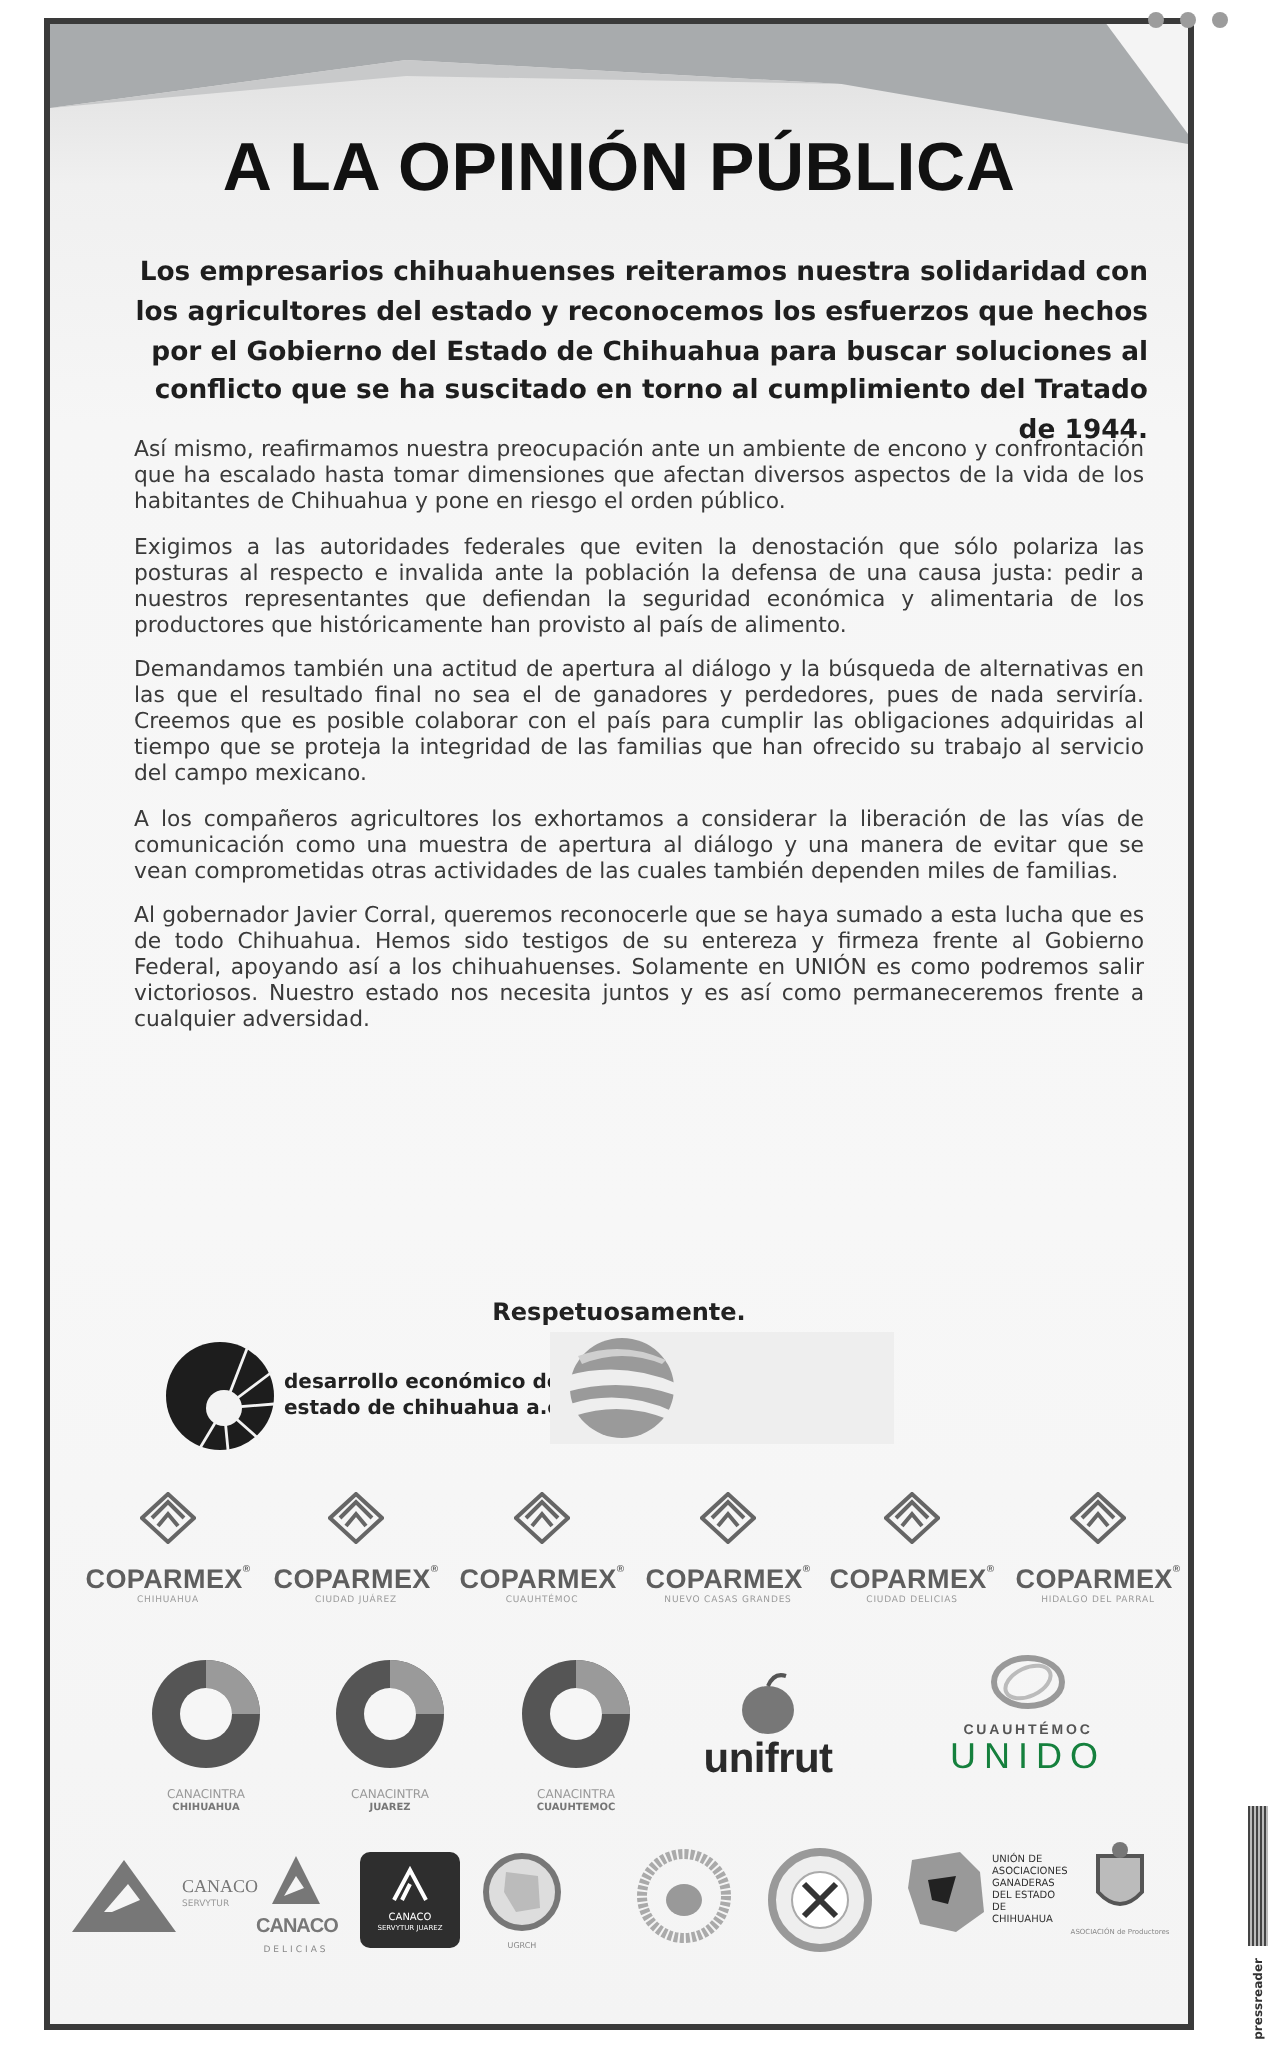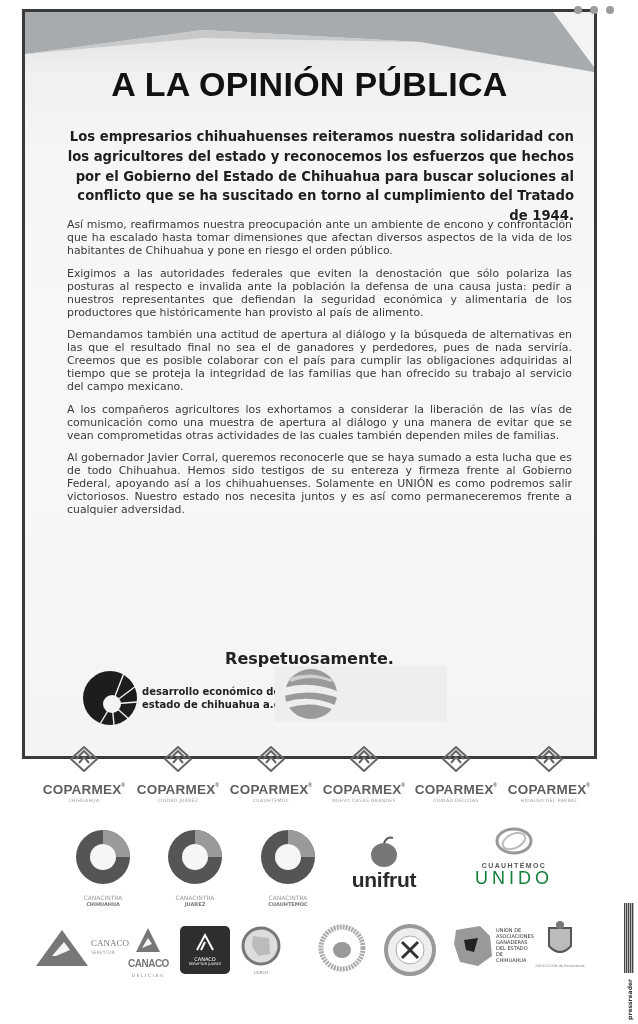--- a/index.html
+++ b/index.html
@@ -3,21 +3,21 @@
 <meta charset="utf-8">
 <style>
   * { box-sizing: border-box; margin: 0; padding: 0; }
   html, body { width: 638px; height: 1024px; background: #ffffff; overflow: hidden; }
   body { position: relative; font-family: "DejaVu Sans", "Liberation Sans", sans-serif; color: #2a2a2a; }
 
   .menu-dots { position: absolute; top: 6px; right: 24px; display: flex; gap: 8px; z-index: 5; }
   .menu-dots span { width: 8px; height: 8px; border-radius: 50%; background: #9c9c9c; display: block; }
 
   .frame {
-    position: absolute; left: 22px; top: 9px; width: 575px; height: 750px;
+    position: absolute; left: 22px; top: 9px; width: 575px; height: 1006px;
     border: 3px solid #3a3a3a;
     background: linear-gradient(180deg, #dcdcdc 0%, #f0f0f0 8%, #f6f6f6 20%, #f7f7f7 60%, #f4f4f4 100%);
     overflow: hidden;
   }
   .banner-shape {
     position: absolute; left: 0; top: 0; width: 100%; height: 80px;
   }
   .corner-cut {
     position: absolute; right: -3px; top: -3px; width: 0; height: 0;
     border-top: 62px solid #f4f4f4; border-left: 46px solid transparent;
@@ -34,21 +34,21 @@
     text-align: right;
   }
   .body-text {
     position: absolute; left: 42px; right: 22px; top: 206px;
     font-size: 10.9px; line-height: 13px; color: #3a3a3a; text-align: justify;
   }
   .body-text p { margin-bottom: 9.6px; }
 
   .sign-off {
     position: absolute; left: 0; right: 0; top: 637px; text-align: center;
-    font-weight: 700; font-size: 16px; color: #222;
+    font-weight: 700; font-size: 12px; color: #222;
   }
 
   .logo { position: absolute; }
 
   .ded-chih { left: 82px; top: 670px; display: flex; align-items: center; gap: 2px; }
   .ded-chih .label { font-weight: 700; font-size: 10px; line-height: 13px; color: #222; margin-left: 2px; }
 
   .ded-juarez { left: 275px; top: 666px; width: 172px; height: 56px; background: #eeeeee; display: flex; align-items: center; }
   .ded-juarez .wordmark { font-family: "Liberation Sans", sans-serif; font-weight: 700; color: #7a7a7a; font-size: 17px; line-height: 15px; margin-left: 14px; }
   .ded-juarez .sub { font-size: 4.5px; color: #9a9a9a; font-weight: 400; margin-top: 3px; }

